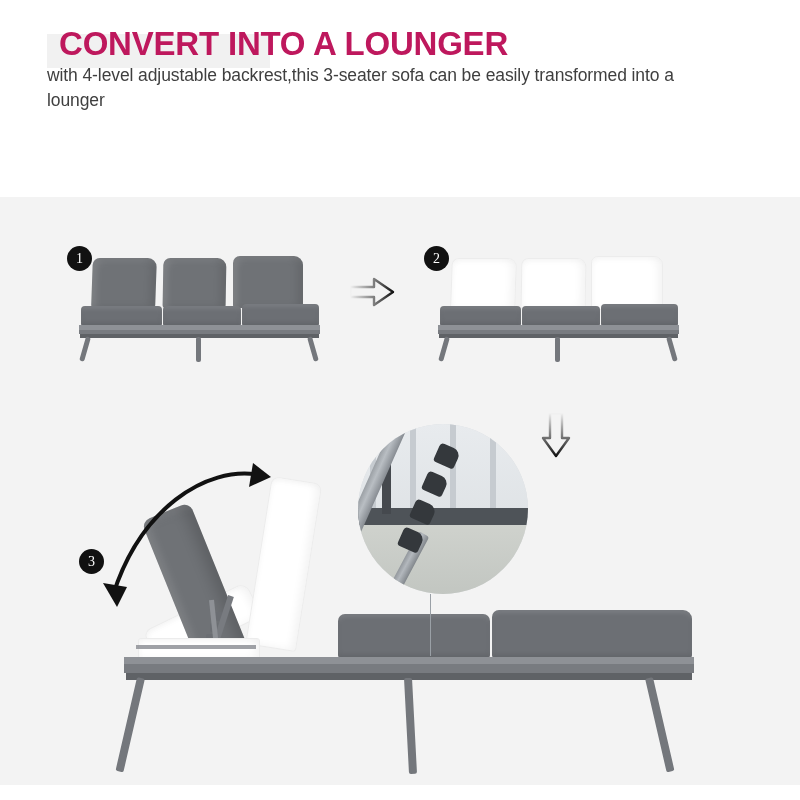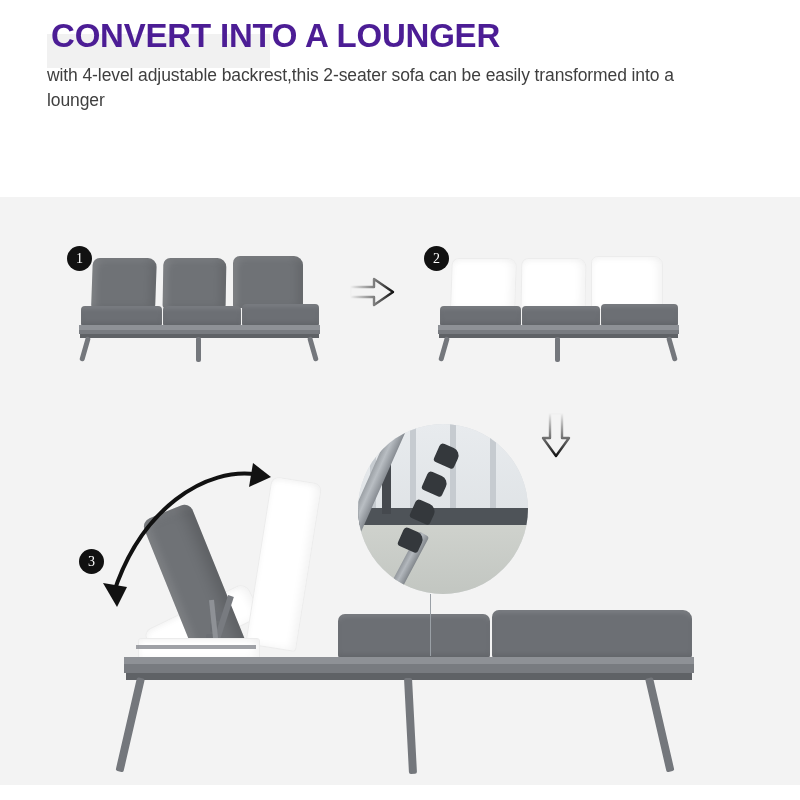--- a/index.html
+++ b/index.html
@@ -34,25 +34,25 @@
     left: 47px; top: 12px;
   }
   .title-hl {
     position: absolute;
     left: 0px; top: 22px;
     width: 223px; height: 34px;
     background: #f1f1f1;
   }
   .page-title {
     position: relative;
-    margin: 4px;
+    margin: 12px;
     font-size: 33px;
     line-height: 40px;
     font-weight: bold;
-    color: #4c1d95;
+    color: #be185d;
     letter-spacing: -0.2px;
     white-space: nowrap;
   }
   .page-subtitle {
     position: absolute;
     left: 47px; top: 63px;
     width: 650px;
     margin: 0;
     font-size: 17.5px;
     line-height: 25px;
@@ -234,21 +234,21 @@
 </head>
 <body>
 
 <div id="page">
 
   <div class="header">
     <div class="title-wrap">
       <div class="title-hl"></div>
       <h1 class="page-title">CONVERT INTO A LOUNGER</h1>
     </div>
-    <p class="page-subtitle">with 4-level adjustable backrest,this 2-seater sofa can be easily transformed into a lounger</p>
+    <p class="page-subtitle">with 4-level adjustable backrest,this 3-seater sofa can be easily transformed into a lounger</p>
   </div>
 
   <div class="panel"></div>
 
   <div class="sofa" style="left:0;top:0;width:800px;height:800px;">
 
     <div class="cushion back" style="left:92px;  top:258px; width:64px; height:50px; transform:skewX(-2deg);"></div>
     <div class="cushion back" style="left:163px; top:258px; width:63px; height:50px; transform:skewX(-1deg);"></div>
     <div class="cushion back" style="left:233px; top:256px; width:70px; height:52px;"></div>
 

